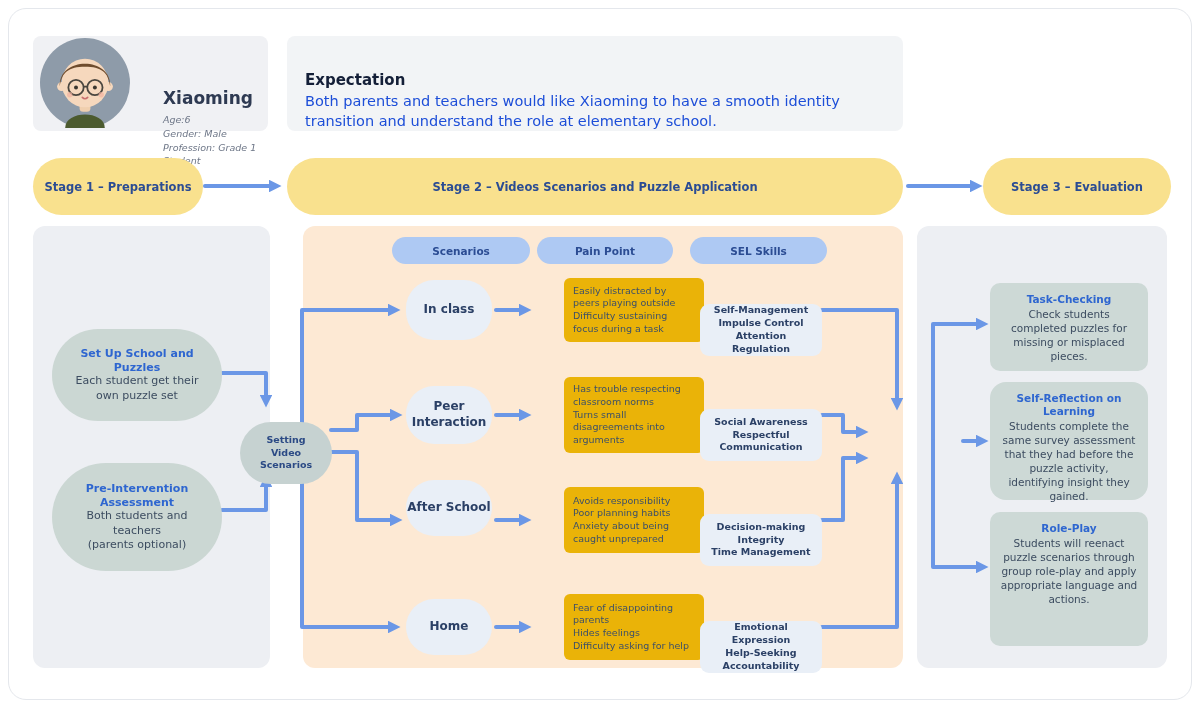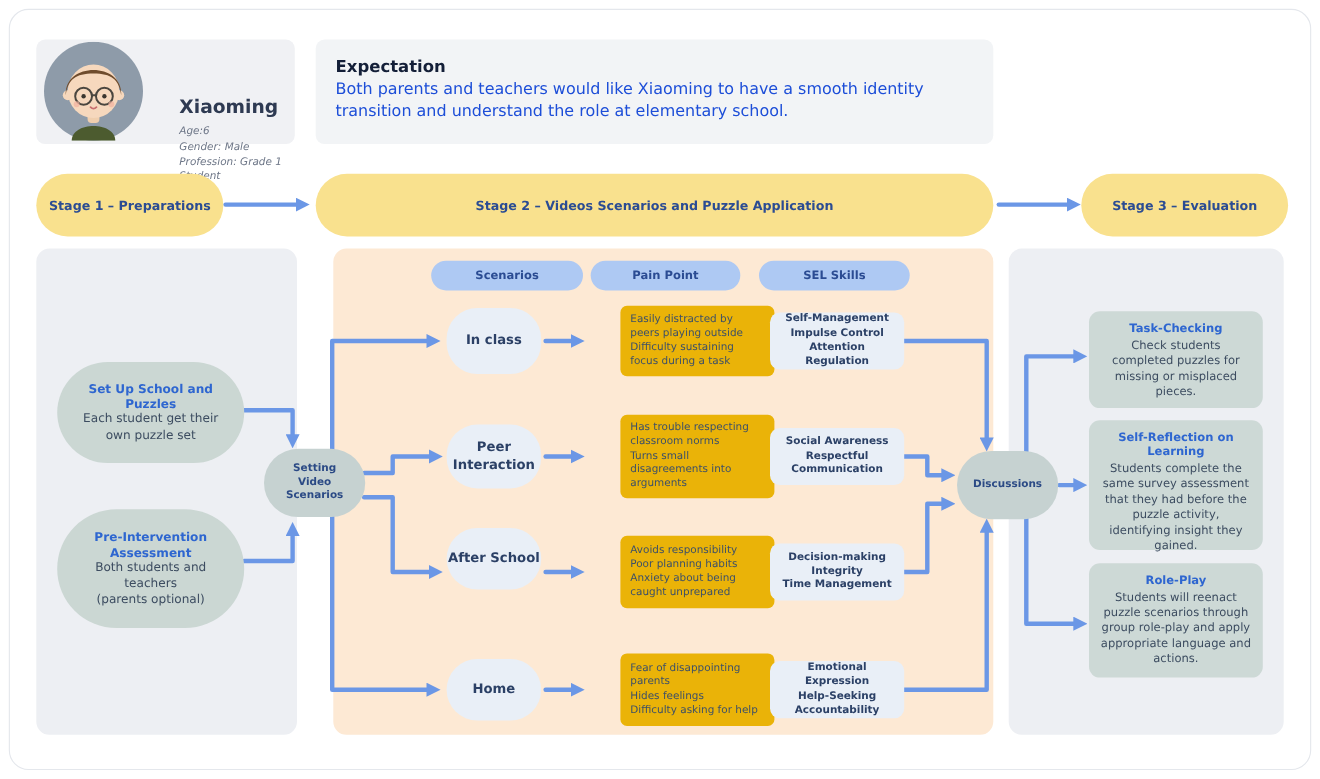--- a/index.html
+++ b/index.html
@@ -9,21 +9,21 @@
   .frame{position:absolute;inset:8px;border:1px solid #e4e7ec;border-radius:18px;pointer-events:none;}
   .abs{position:absolute;box-sizing:border-box;}
   .preline{white-space:pre-line;}
 
   
   .profile-card{left:33px;top:36px;width:235px;height:95px;background:#f0f1f4;border-radius:8px;}
   .avatar{left:40px;top:38px;width:90px;height:90px;}
   .profile-name{left:130px;top:52px;font-size:17px;font-weight:bold;color:#2e3a52;}
   .profile-meta{left:130px;top:77px;font-size:9.5px;font-style:italic;color:#6d7687;line-height:1.45;}
   .expect-card{left:287px;top:36px;width:616px;height:95px;background:#f2f4f6;border-radius:8px;padding:15px 18px;}
-  .expect-title{font-size:15px;font-weight:bold;color:#141f38;margin-bottom:3px;}
+  .expect-title{font-size:15px;font-weight:bold;color:#141f38;margin-bottom:3px;margin-top:20px;}
   .expect-body{font-size:14.5px;color:#1d4ed8;line-height:1.35;max-width:582px;}
 
   
   .stage{top:158px;height:57px;background:#f9e18e;border-radius:28.5px;display:flex;align-items:center;justify-content:center;
          font-size:11.5px;font-weight:bold;color:#2b4c93;text-align:center;}
   .stage1{left:33px;width:170px;}
   .stage2{left:287px;width:616px;}
   .stage3{left:983px;width:188px;}
 
   
@@ -39,36 +39,36 @@
   .t-body{color:#3c4c60;}
 
   
   .gnode{background:#cbd7d3;display:flex;flex-direction:column;align-items:center;justify-content:center;text-align:center;}
   .ell1{left:52px;top:329px;width:170px;height:92px;border-radius:46px;padding:6px 14px;}
   .ell2{left:52px;top:463px;width:170px;height:108px;border-radius:54px;padding:6px 14px;}
   .ell-title{font-size:11px;line-height:1.25;}
   .ell-body{font-size:11px;line-height:1.3;}
   .hub{background:#c6d2d1;display:flex;align-items:center;justify-content:center;text-align:center;
        font-size:9.5px;font-weight:bold;color:#2b4a85;line-height:1.3;}
-  .hub-svs{left:240px;top:408px;width:92px;height:62px;border-radius:31px;padding:0 10px;}
+  .hub-svs{left:240px;top:422px;width:92px;height:62px;border-radius:31px;padding:0 10px;}
   .hub-disc{left:870px;top:410px;width:92px;height:62px;border-radius:31px;}
 
   
   .colpill{top:237px;height:27px;background:#aec9f3;border-radius:14px;display:flex;align-items:center;justify-content:center;
            font-size:10.5px;font-weight:bold;color:#2b4c93;}
   .col-sc{left:392px;width:138px;}
   .col-pp{left:537px;width:136px;}
   .col-sk{left:690px;width:137px;}
 
   .scen{background:#e9eff7;border-radius:28px;display:flex;align-items:center;justify-content:center;text-align:center;
         font-size:12px;font-weight:bold;color:#2b4066;line-height:1.3;left:406px;width:86px;}
   .pain{background:#eab308;border-radius:6px;left:564px;width:140px;padding:7px 9px;
         font-size:9.5px;color:#3d5068;line-height:1.34;display:flex;align-items:center;}
   .skill{background:#e9eff7;border-radius:9px;left:700px;width:122px;display:flex;align-items:center;justify-content:center;
-         text-align:center;font-size:9.5px;font-weight:bold;color:#2b4066;line-height:1.35;padding:4px 6px;}
+         text-align:center;font-size:9.5px;font-weight:bold;color:#2b4066;line-height:1.35;padding:4px 6px;margin-top:20px;}
 
   
   .evalbox{left:990px;width:158px;background:#cdd9d6;border-radius:10px;padding:10px 10px;text-align:center;}
   .eval-title{font-size:10.5px;line-height:1.25;}
   .eval-body{font-size:10.5px;line-height:1.32;color:#3c4c60;margin-top:2px;}
 </style>
 </head>
 <body>
 
 <div class="canvas">
@@ -191,27 +191,26 @@
 Time Management</div>
 
   <div class="abs scen" style="top:599px;height:56px;">Home</div>
   <div class="abs pain preline" style="top:594px;height:66px;">Fear of disappointing parents
 Hides feelings
 Difficulty asking for help</div>
   <div class="abs skill preline" style="top:601px;height:52px;">Emotional Expression
 Help-Seeking
 Accountability</div>
 
-  <div class="abs hub hub-disc">Discussions</div>
 
   <div class="abs evalbox" style="top:283px;height:88px;">
     <div class="eval-title t-blue">Task-Checking</div>
     <div class="eval-body">Check students completed puzzles for missing or misplaced pieces.</div>
   </div>
-  <div class="abs evalbox" style="top:382px;height:118px;">
+  <div class="abs evalbox" style="top:382px;height:118px;border-radius:16px;">
     <div class="eval-title t-blue">Self-Reflection on Learning</div>
     <div class="eval-body">Students complete the same survey assessment that they had before the puzzle activity, identifying insight they gained.</div>
   </div>
-  <div class="abs evalbox" style="top:512px;height:104px;">
+  <div class="abs evalbox" style="top:512px;height:134px;">
     <div class="eval-title t-blue">Role-Play</div>
     <div class="eval-body">Students will reenact puzzle scenarios through group role-play and apply appropriate language and actions.</div>
   </div>
 </div>
 
 </body></html>

